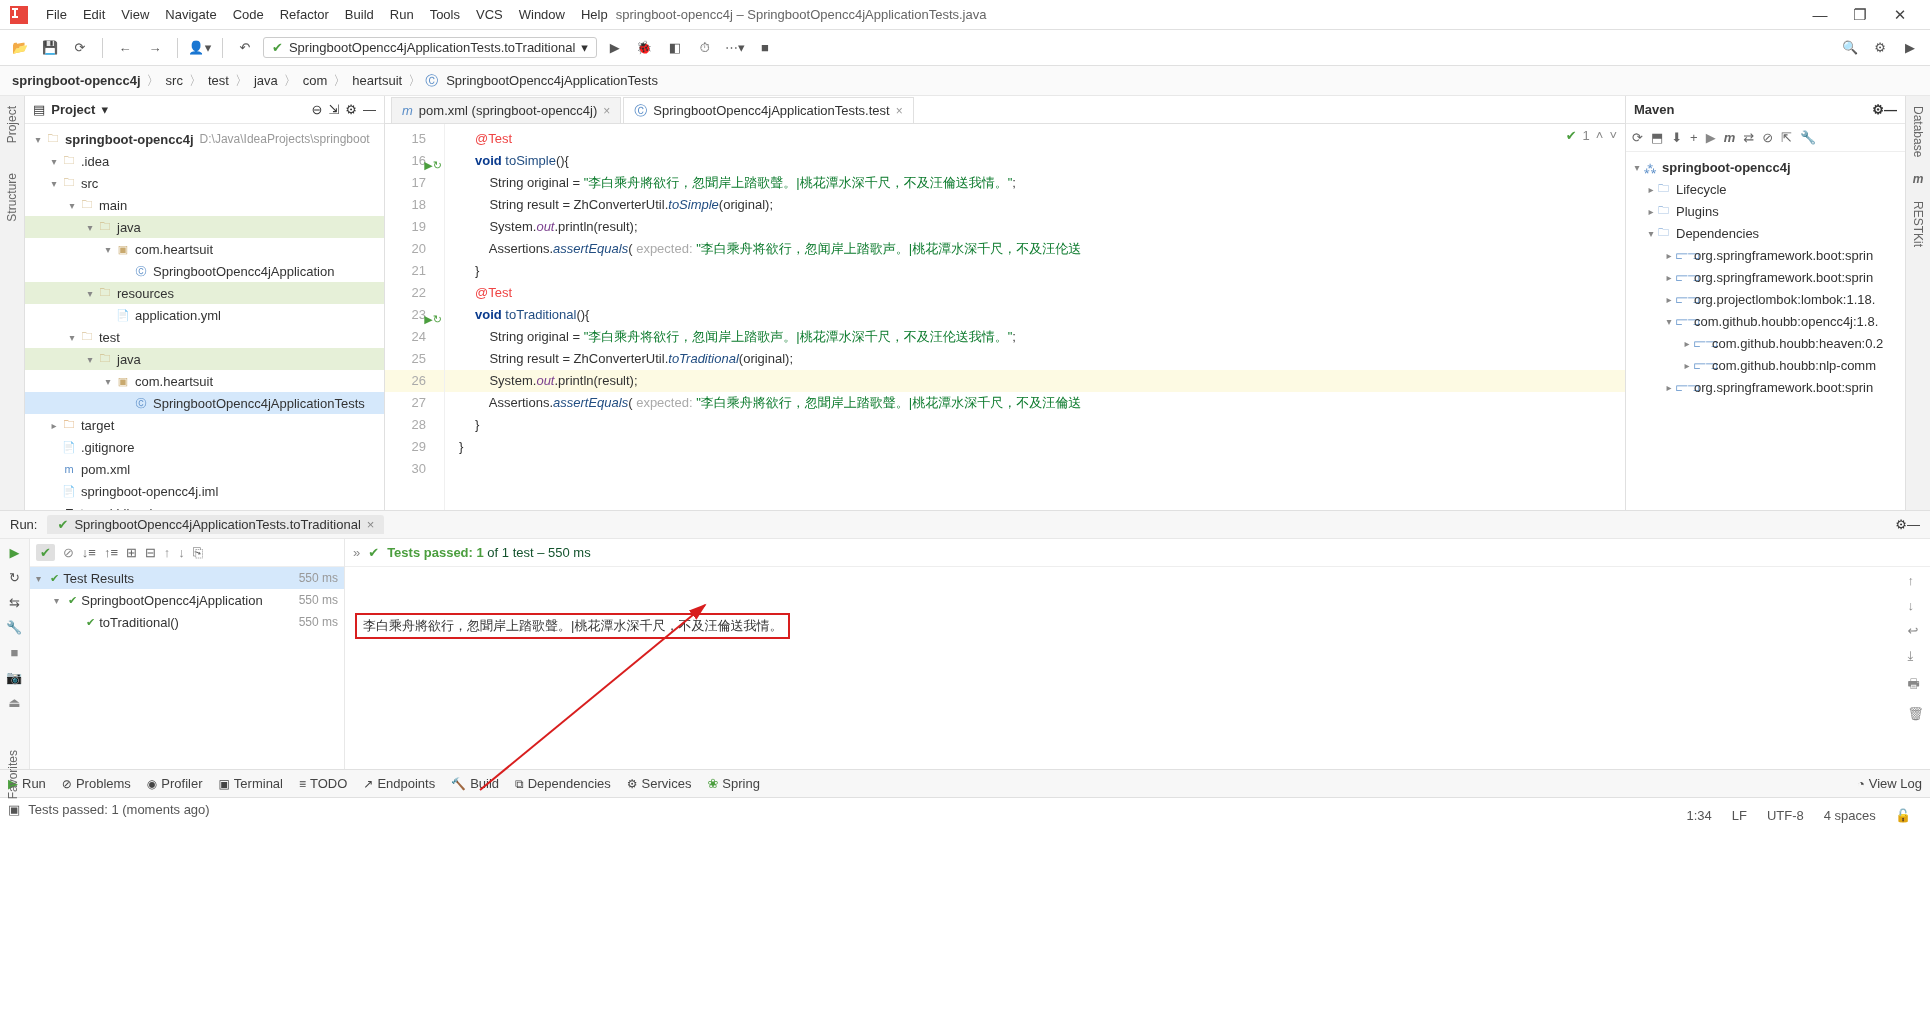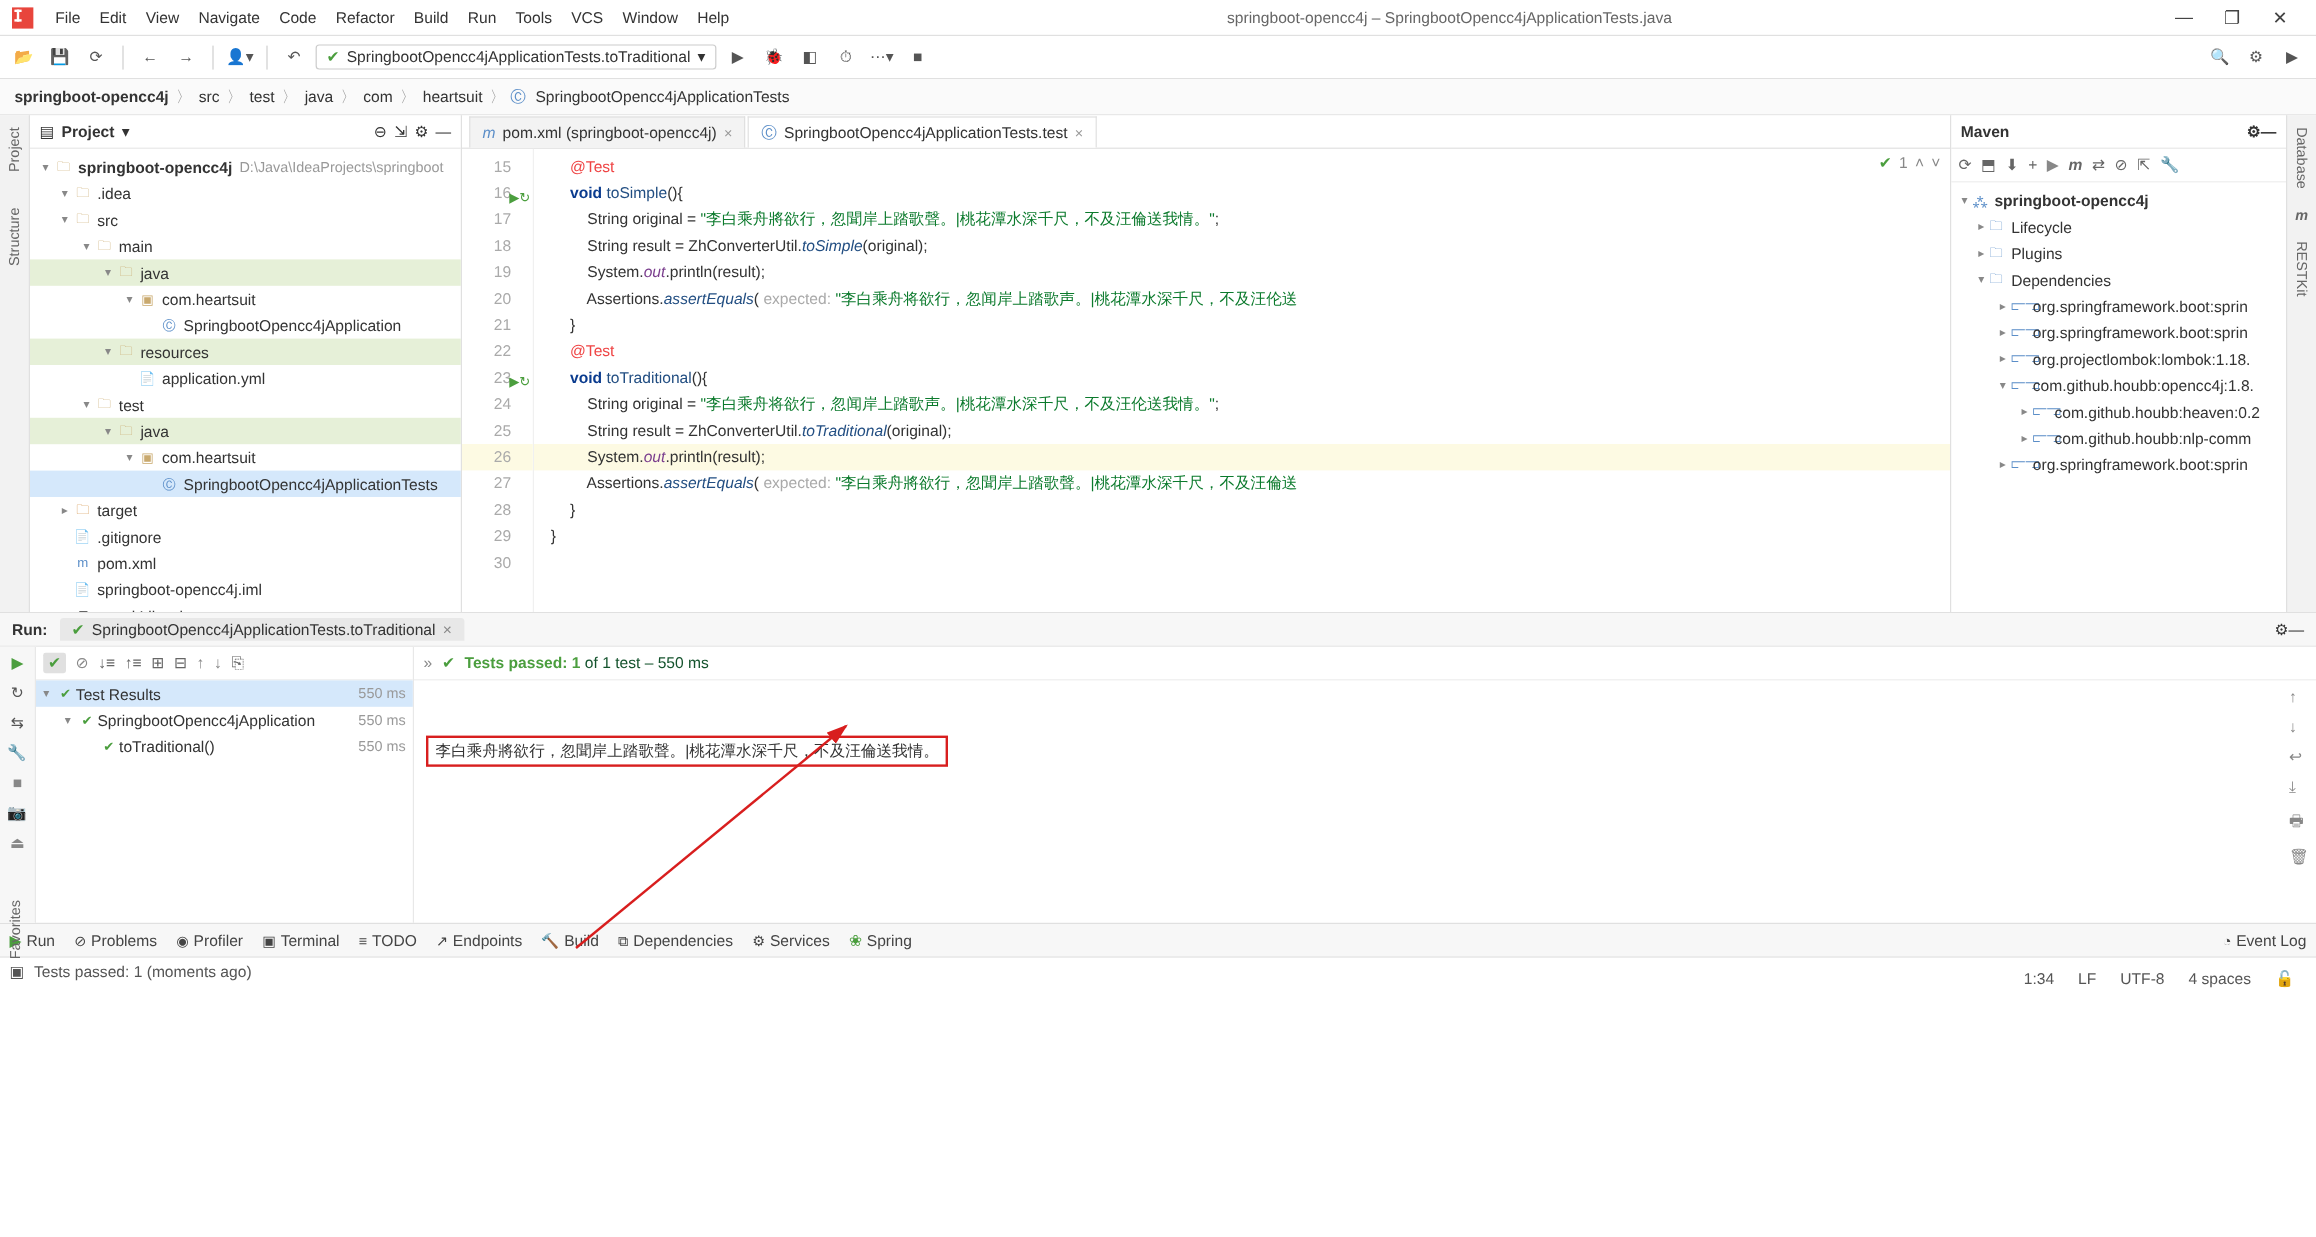--- a/index.html
+++ b/index.html
@@ -1,20 +1,20 @@
 <!DOCTYPE html>
 <html><head>
 <meta charset="utf-8">
 <style>
 * { margin:0; padding:0; box-sizing:border-box; font-family:"Segoe UI",Arial,sans-serif; font-size:13px; }
 body { width:1930px; height:1031px; background:#fff; color:#333; overflow:hidden; position:relative; }
 .menubar { height:30px; display:flex; align-items:center; padding:0 10px; border-bottom:1px solid #e0e0e0; }
 .menubar .logo { width:18px; height:18px; margin-right:10px; }
 .menubar .menu-item { padding:0 8px; cursor:pointer; }
-.menubar .title { flex:1; text-align:center; color:#666; }
+.menubar .title { flex:1; color:#666; }
 .menubar .winctrl { width:40px; text-align:center; color:#444; font-size:15px; }
 .toolbar { height:36px; display:flex; align-items:center; padding:0 8px; border-bottom:1px solid #e0e0e0; gap:6px; }
 .toolbar .tb-btn { width:24px; height:24px; display:flex; align-items:center; justify-content:center; color:#555; }
 .toolbar .sep { width:1px; height:20px; background:#d0d0d0; margin:0 4px; }
 .toolbar .run-config { border:1px solid #ccc; border-radius:3px; padding:2px 8px; display:flex; align-items:center; gap:6px; min-width:320px; }
 .toolbar .spacer { flex:1; }
 .breadcrumb { height:30px; display:flex; align-items:center; padding:0 10px; gap:4px; border-bottom:1px solid #e8e8e8; background:#fafafa; }
 .breadcrumb .crumb { padding:0 2px; cursor:pointer; }
 .breadcrumb .sep { color:#999; }
 .main-row { display:flex; height:414px; }
@@ -56,21 +56,21 @@
 .maven-panel { width:280px; border-left:1px solid #e0e0e0; display:flex; flex-direction:column; }
 .maven-panel .hdr { height:28px; display:flex; align-items:center; padding:0 8px; border-bottom:1px solid #e8e8e8; font-weight:bold; }
 .maven-panel .hdr .spacer { flex:1; }
 .maven-panel .tb { height:28px; display:flex; align-items:center; padding:0 6px; gap:8px; border-bottom:1px solid #eee; color:#666; }
 .maven-tree { flex:1; overflow:hidden; padding:4px 0; }
 .maven-tree .node { display:flex; align-items:center; height:22px; padding-left:4px; cursor:pointer; white-space:nowrap; }
 .maven-tree .arrow { width:14px; text-align:center; color:#888; font-size:10px; }
 .maven-tree .icon { width:14px; margin-right:4px; color:#5b8ec8; font-size:11px; }
 .run-panel { border-top:1px solid #e0e0e0; }
 .run-hdr { height:28px; display:flex; align-items:center; padding:0 10px; background:#f7f7f7; border-bottom:1px solid #e8e8e8; }
-.run-hdr .title { font-weight:bold; margin-right:10px; }
+.run-hdr .title { font-weight:normal; margin-right:10px; }
 .run-hdr .rtab { background:#e8e8e8; padding:2px 10px; border-radius:3px 3px 0 0; display:flex; align-items:center; gap:6px; }
 .run-hdr .spacer { flex:1; }
 .run-body { display:flex; height:230px; }
 .run-tools { width:30px; background:#f7f7f7; border-right:1px solid #e8e8e8; display:flex; flex-direction:column; align-items:center; padding-top:6px; gap:10px; color:#555; }
 .run-tools .play { color:#4b9e3e; }
 .test-tree { width:315px; border-right:1px solid #e8e8e8; display:flex; flex-direction:column; }
 .test-tree .tt-tb { height:28px; display:flex; align-items:center; padding:0 6px; gap:8px; border-bottom:1px solid #eee; color:#666; }
 .test-tree .tt-body { flex:1; }
 .test-tree .trow { display:flex; align-items:center; height:22px; padding:0 6px; cursor:pointer; }
 .test-tree .trow.sel { background:#d5e8fb; }
@@ -514,21 +514,21 @@
   <span class="bb-item">≡ <span>TODO</span></span>
   <span class="bb-item">↗ <span>Endpoints</span></span>
   <span class="bb-item">🔨 <span>Build</span></span>
   <span class="bb-item">⧉ <span>Dependencies</span></span>
   <span class="bb-item">⚙ <span>Services</span></span>
   <span class="bb-item">
       <span class="green">❀</span> 
       <span>Spring</span>
     </span>
   <span class="spacer"></span>
-  <span class="bb-item">◔ <span>Event Log</span></span>
+  <span class="bb-item">◔ <span>View Log</span></span>
 </div>
 
 <div class="status-bar">
   <span>▣</span>
   <span style="margin-left:8px">Tests passed: 1 (moments ago)</span>
   <span class="spacer"></span>
   <span class="cell">1:34</span>
   <span class="cell">LF</span>
   <span class="cell">UTF-8</span>
   <span class="cell">4 spaces</span>

